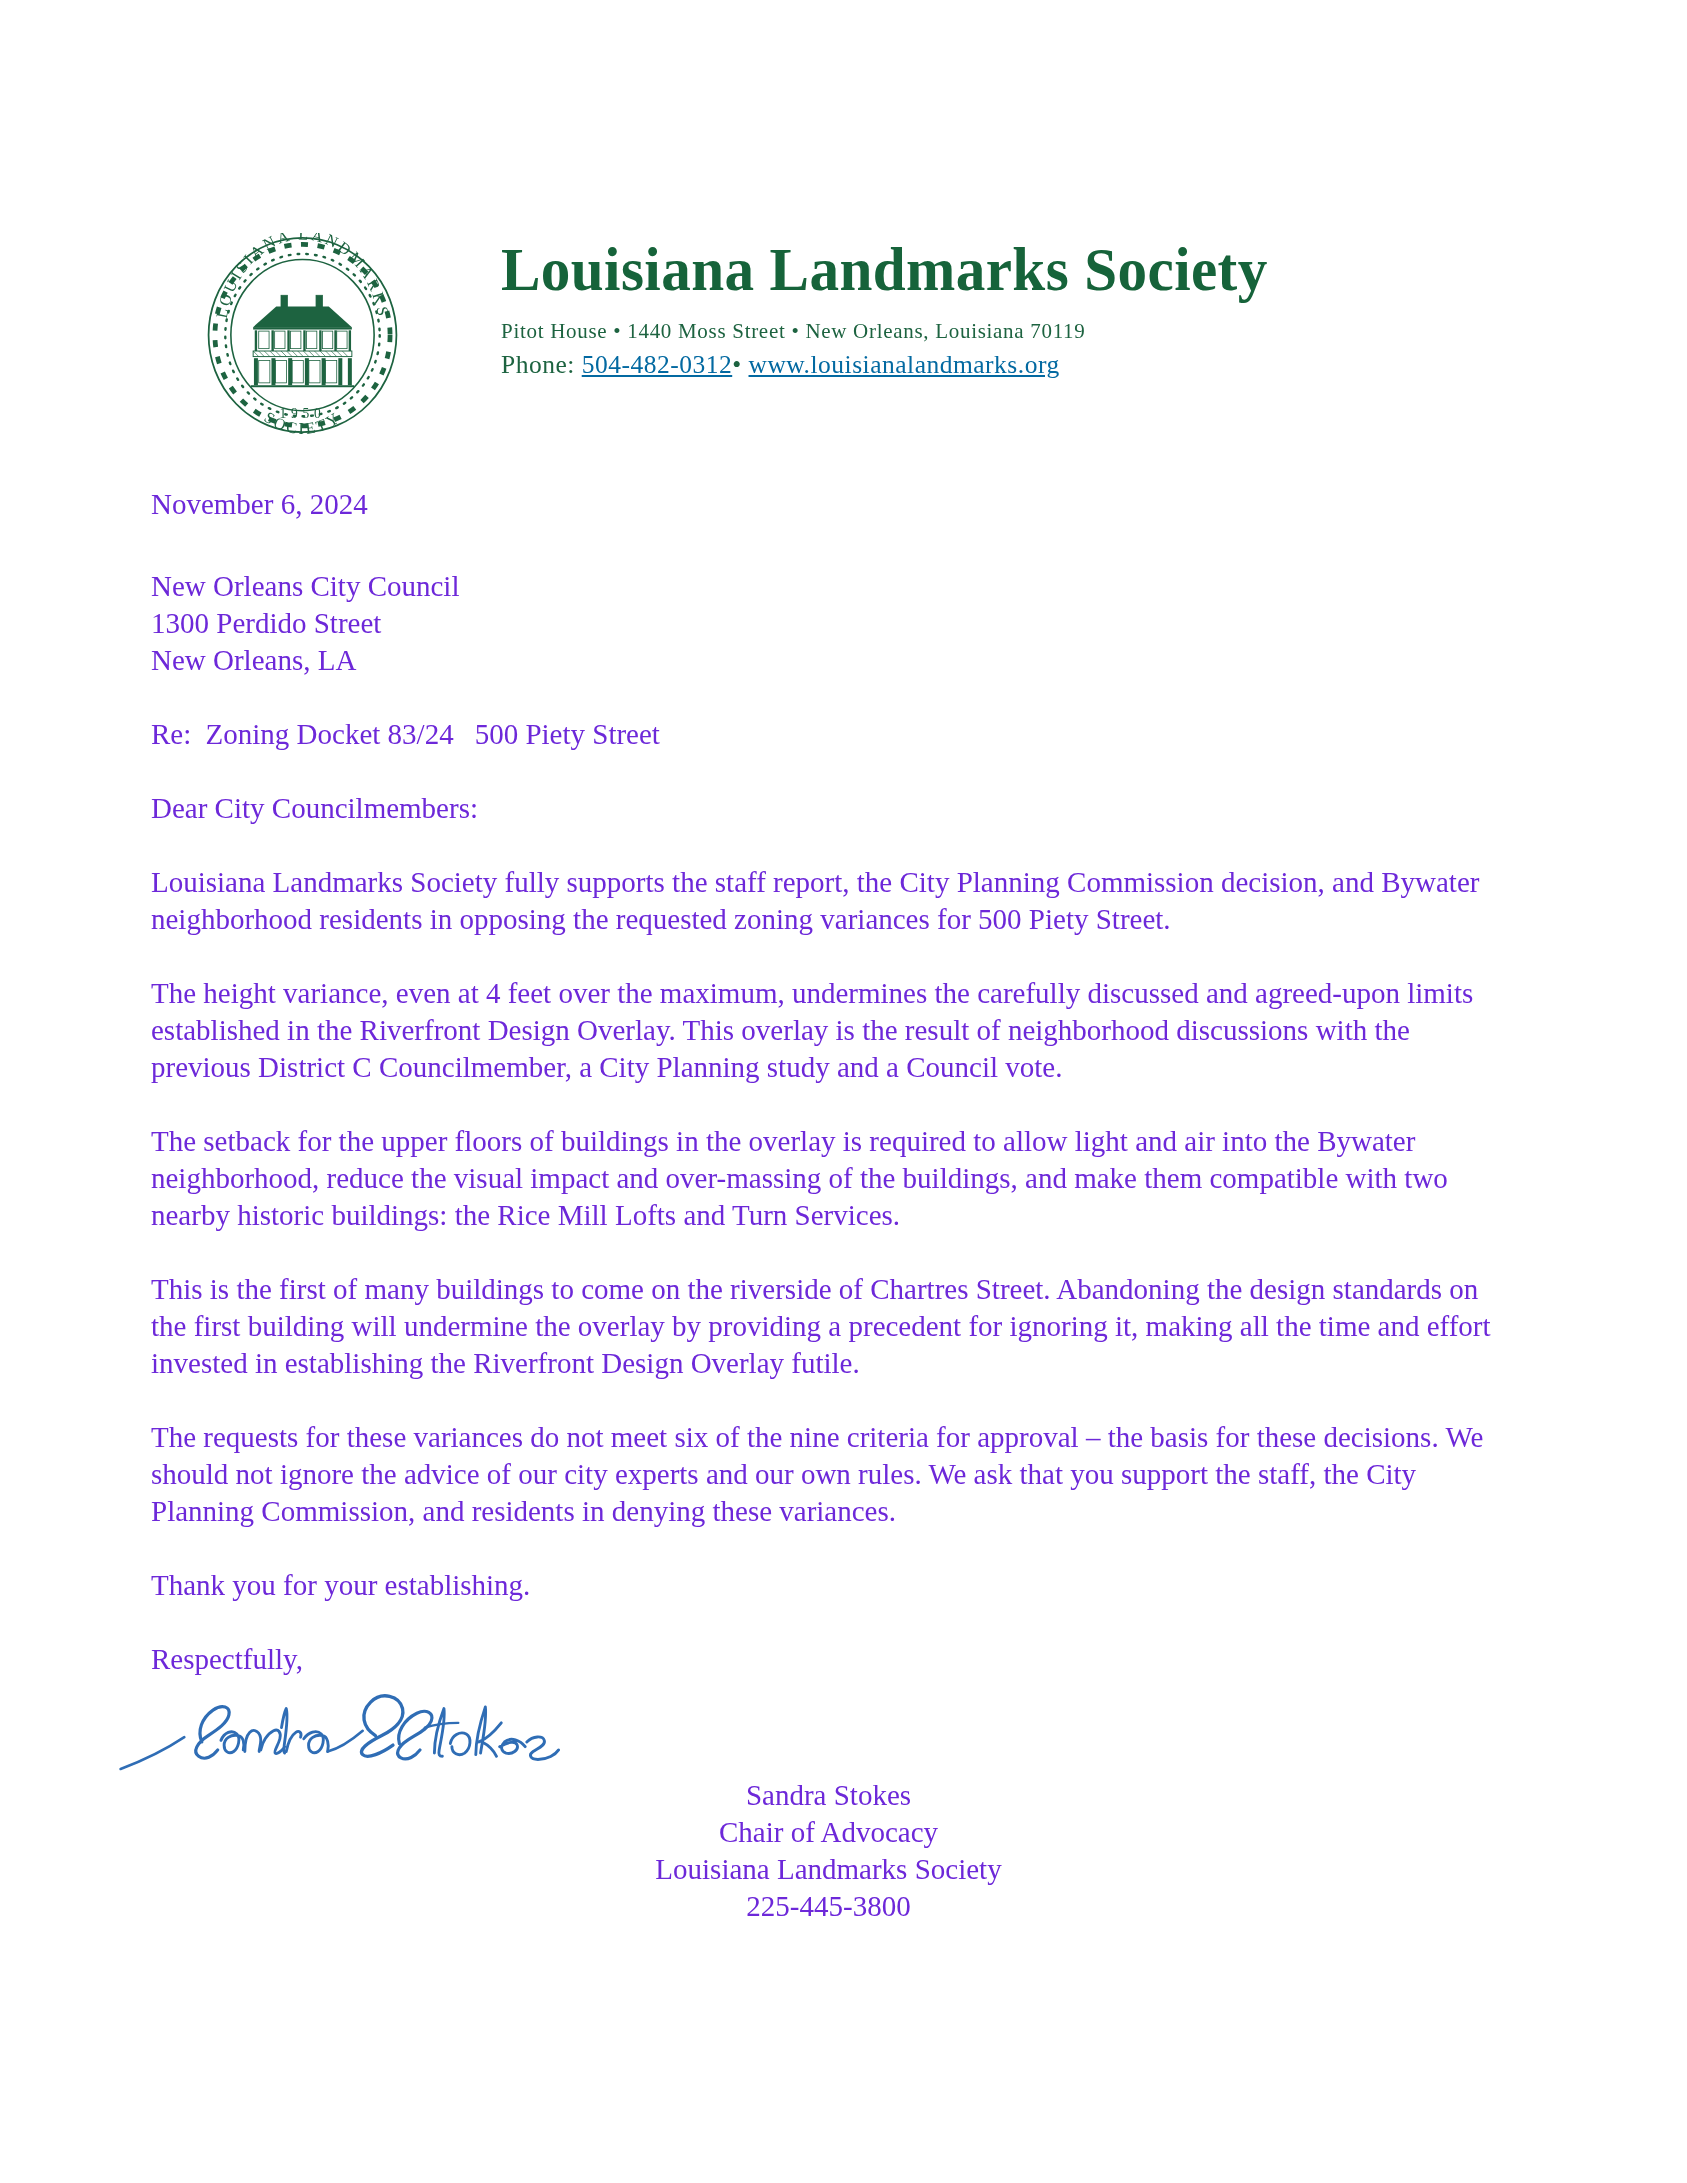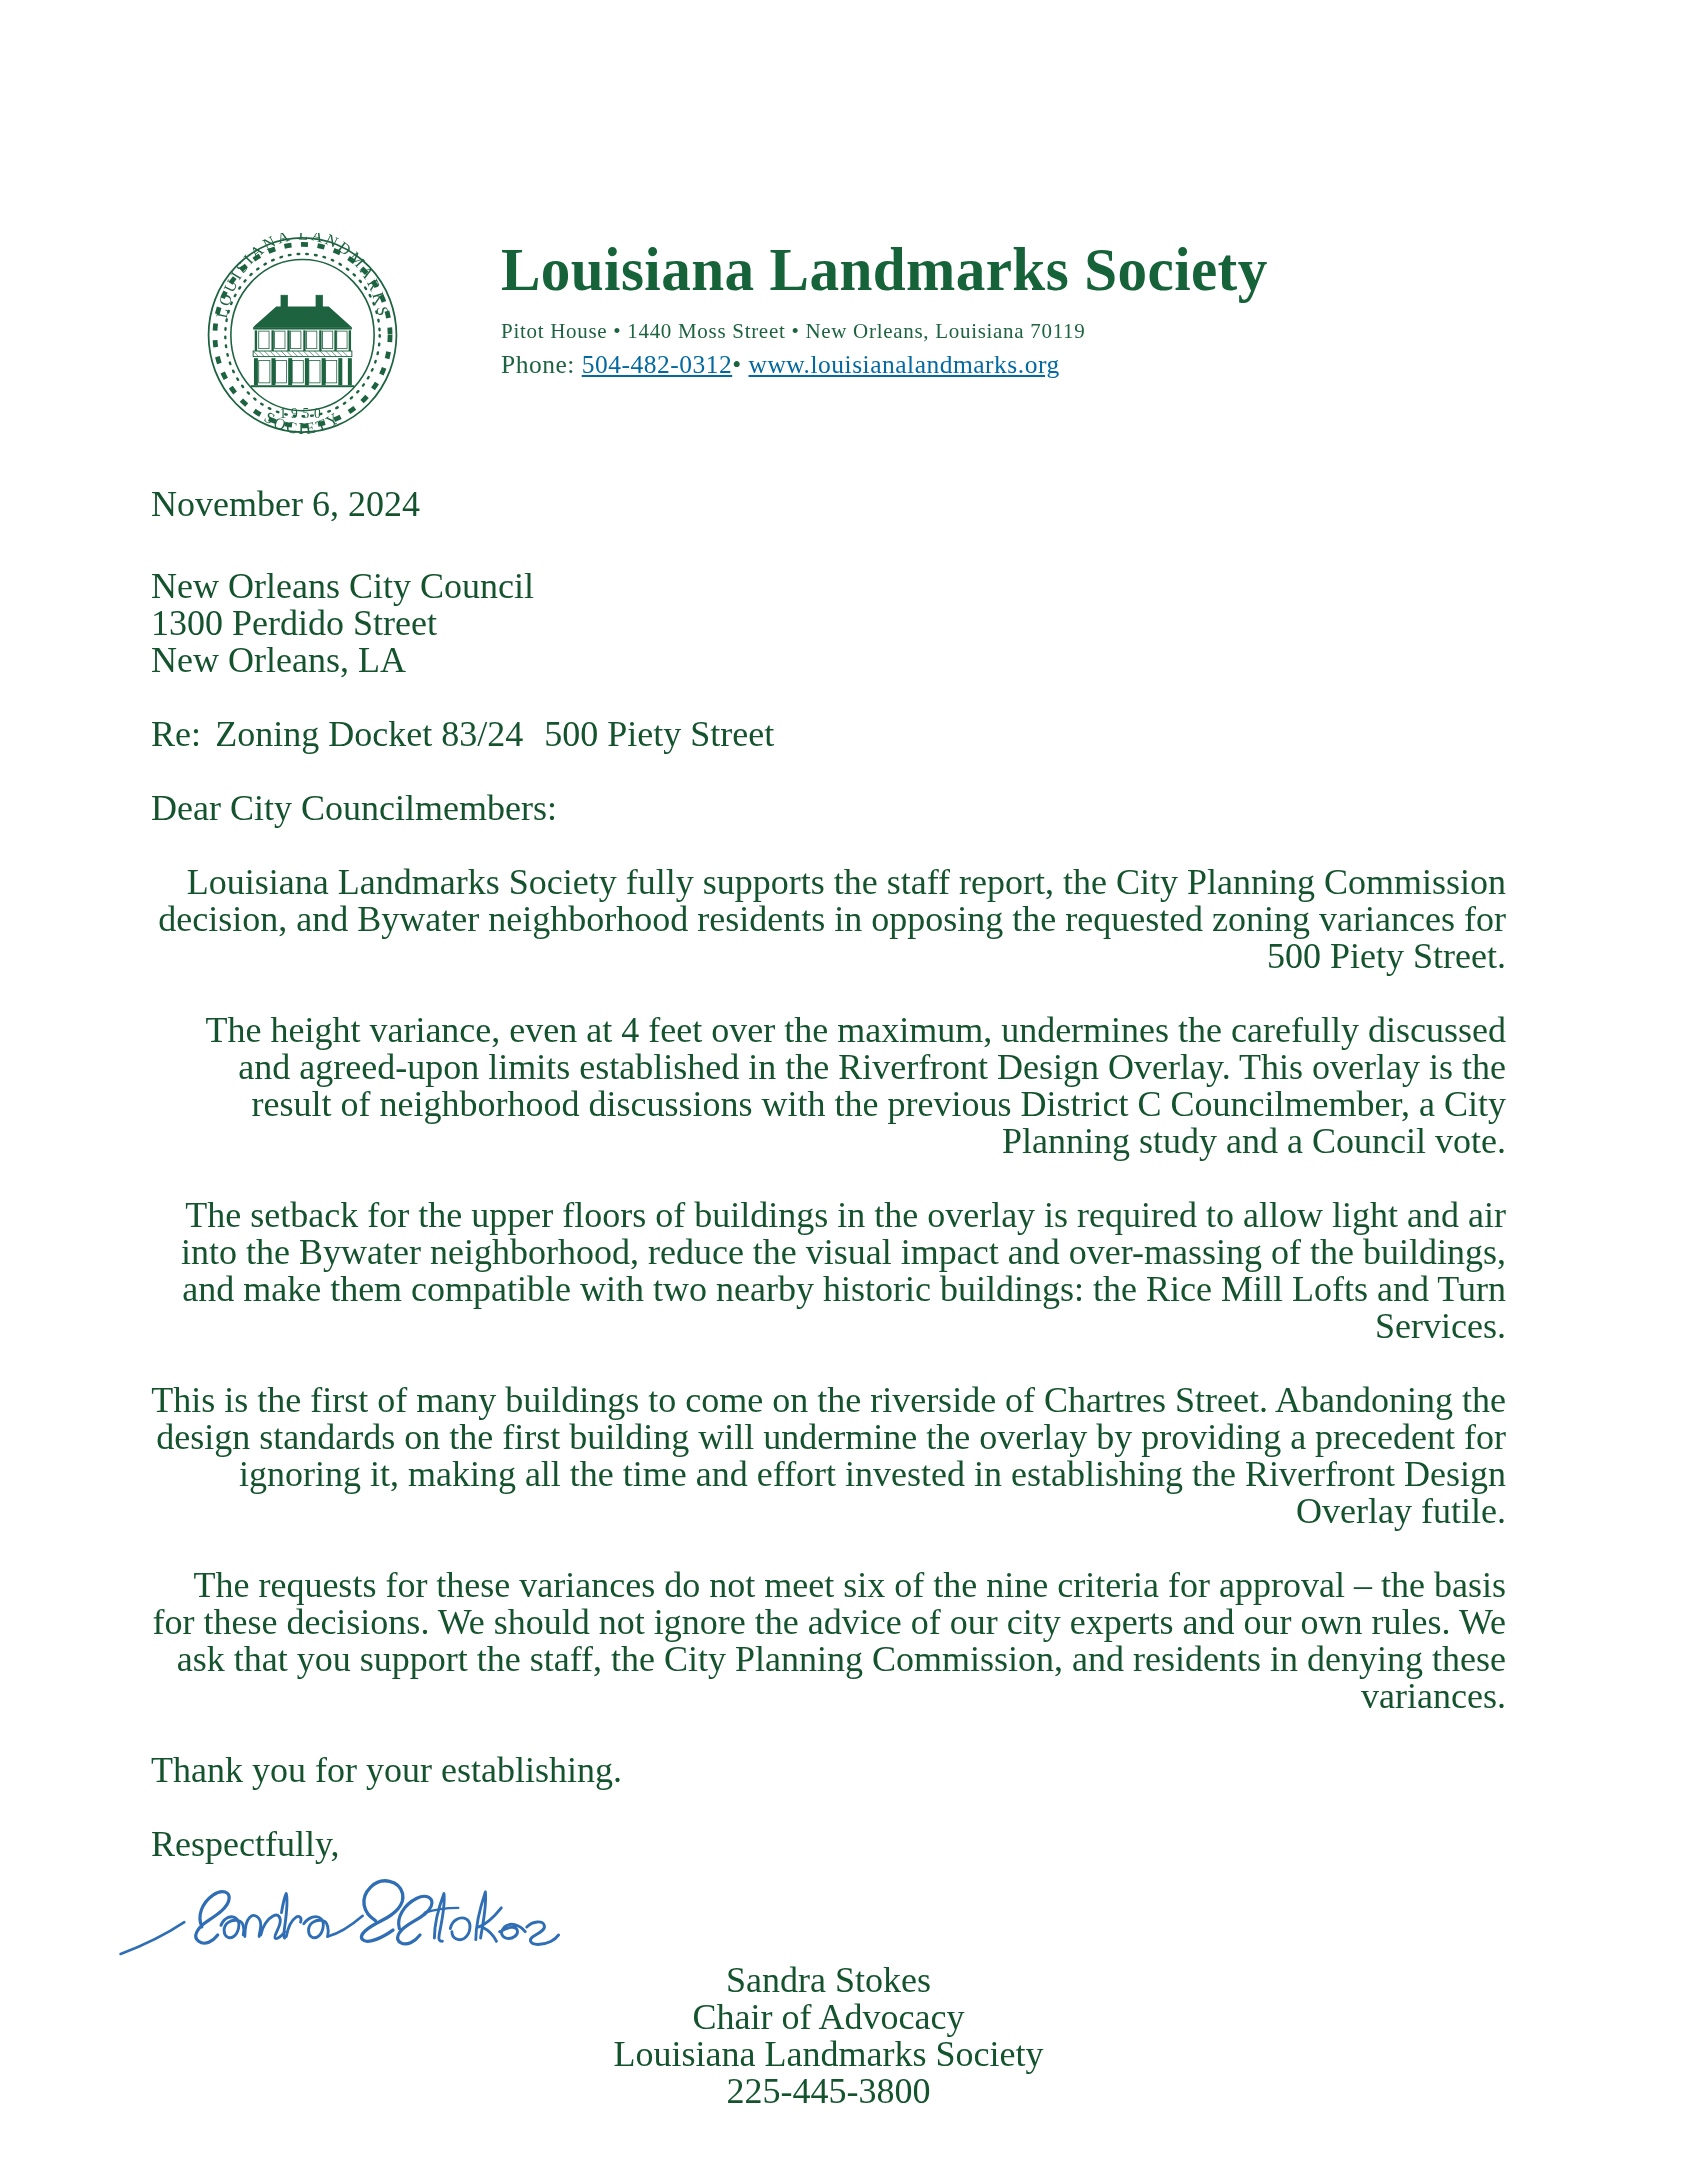--- a/index.html
+++ b/index.html
@@ -85,31 +85,31 @@
 
   
   .body-wrap {
     position: absolute;
     left: 151px;
     top: 486px;
     width: 1355px;
   }
 
   .line, .para {
-    font-size: 36px;
+    font-size: 29px;
     line-height: 37px;
-    color: #14532d;
+    color: #6d28d9;
     margin: 0;
   }
 
   .blockgap-lg { height: 45px; }
   .blockgap-md { height: 37px; }
 
   .para {
-    text-align: right;
+    text-align: left;
     margin-bottom: 0;
   }
 
   .para + .para { margin-top: 37px; }
 
   .re-line { white-space: nowrap; }
   .re-line .re-label { margin-right: 14.3px; }
   .re-line .re-docket { margin-right: 21px; }
 
   .signature {

